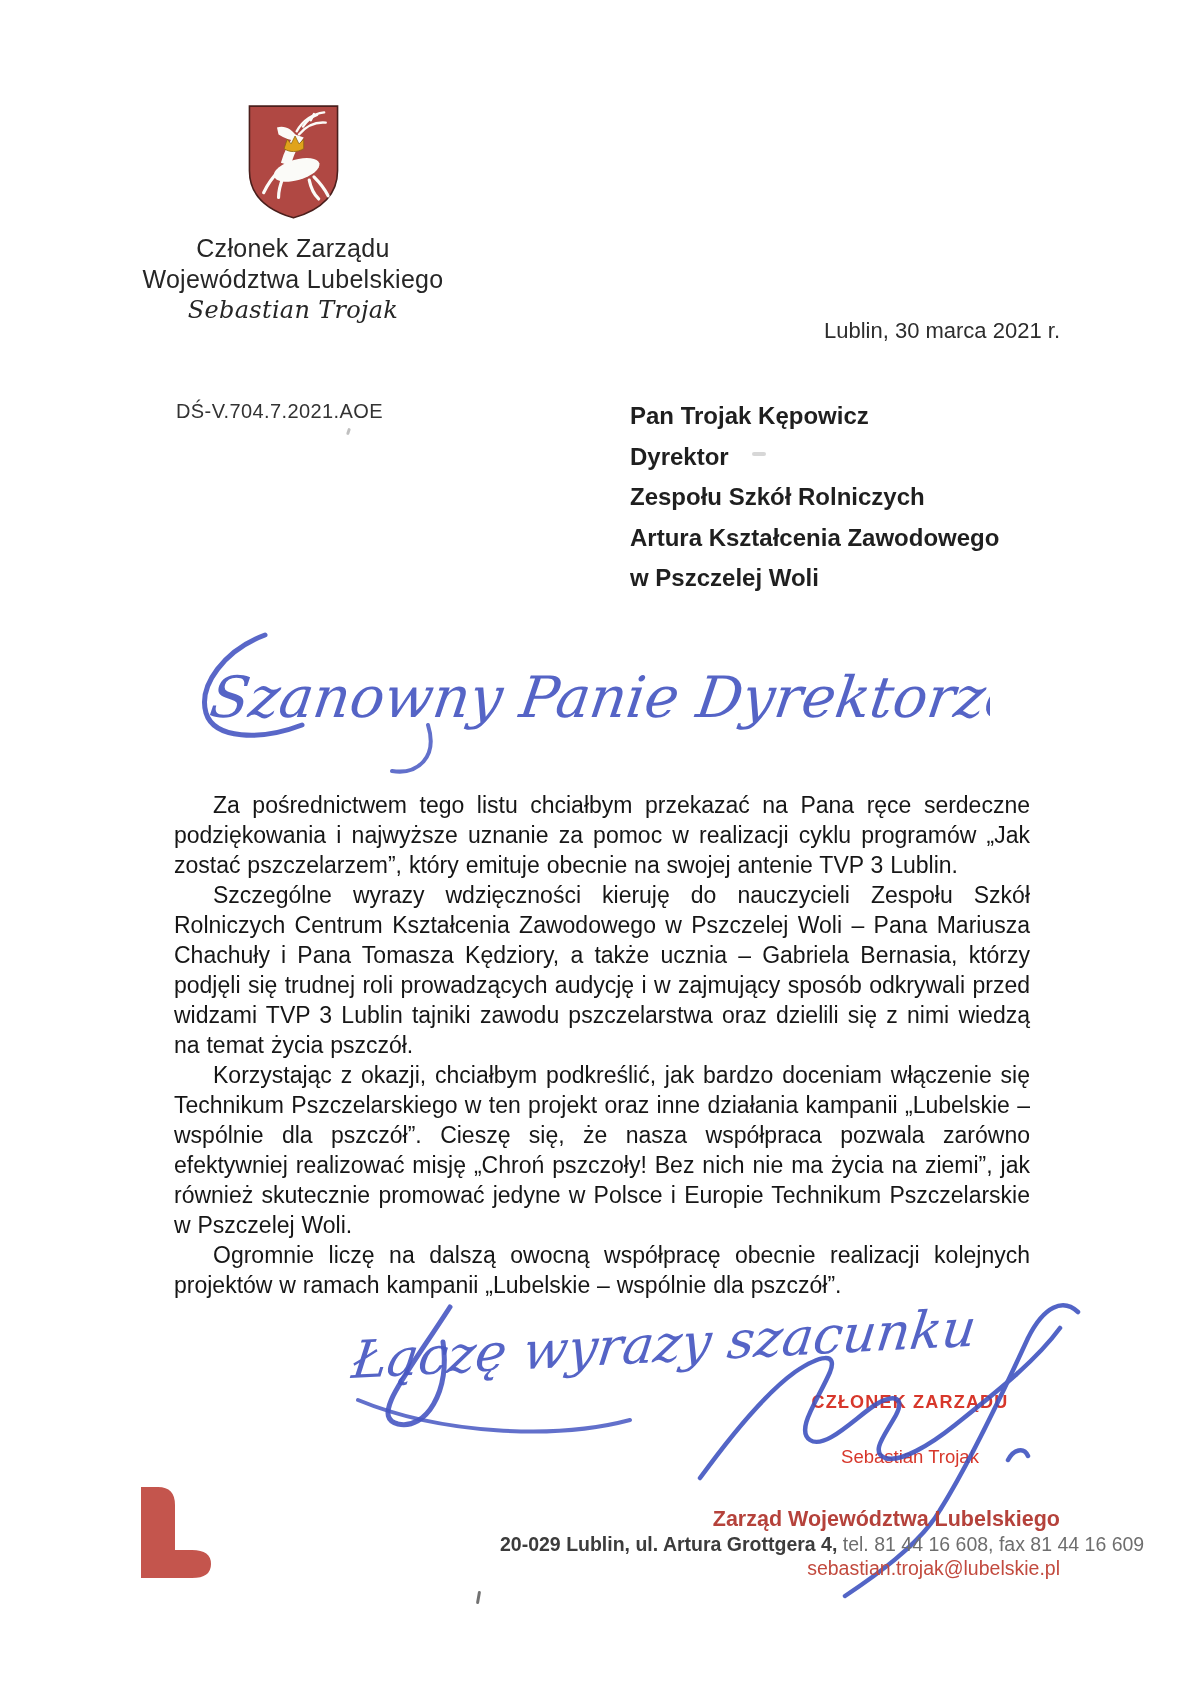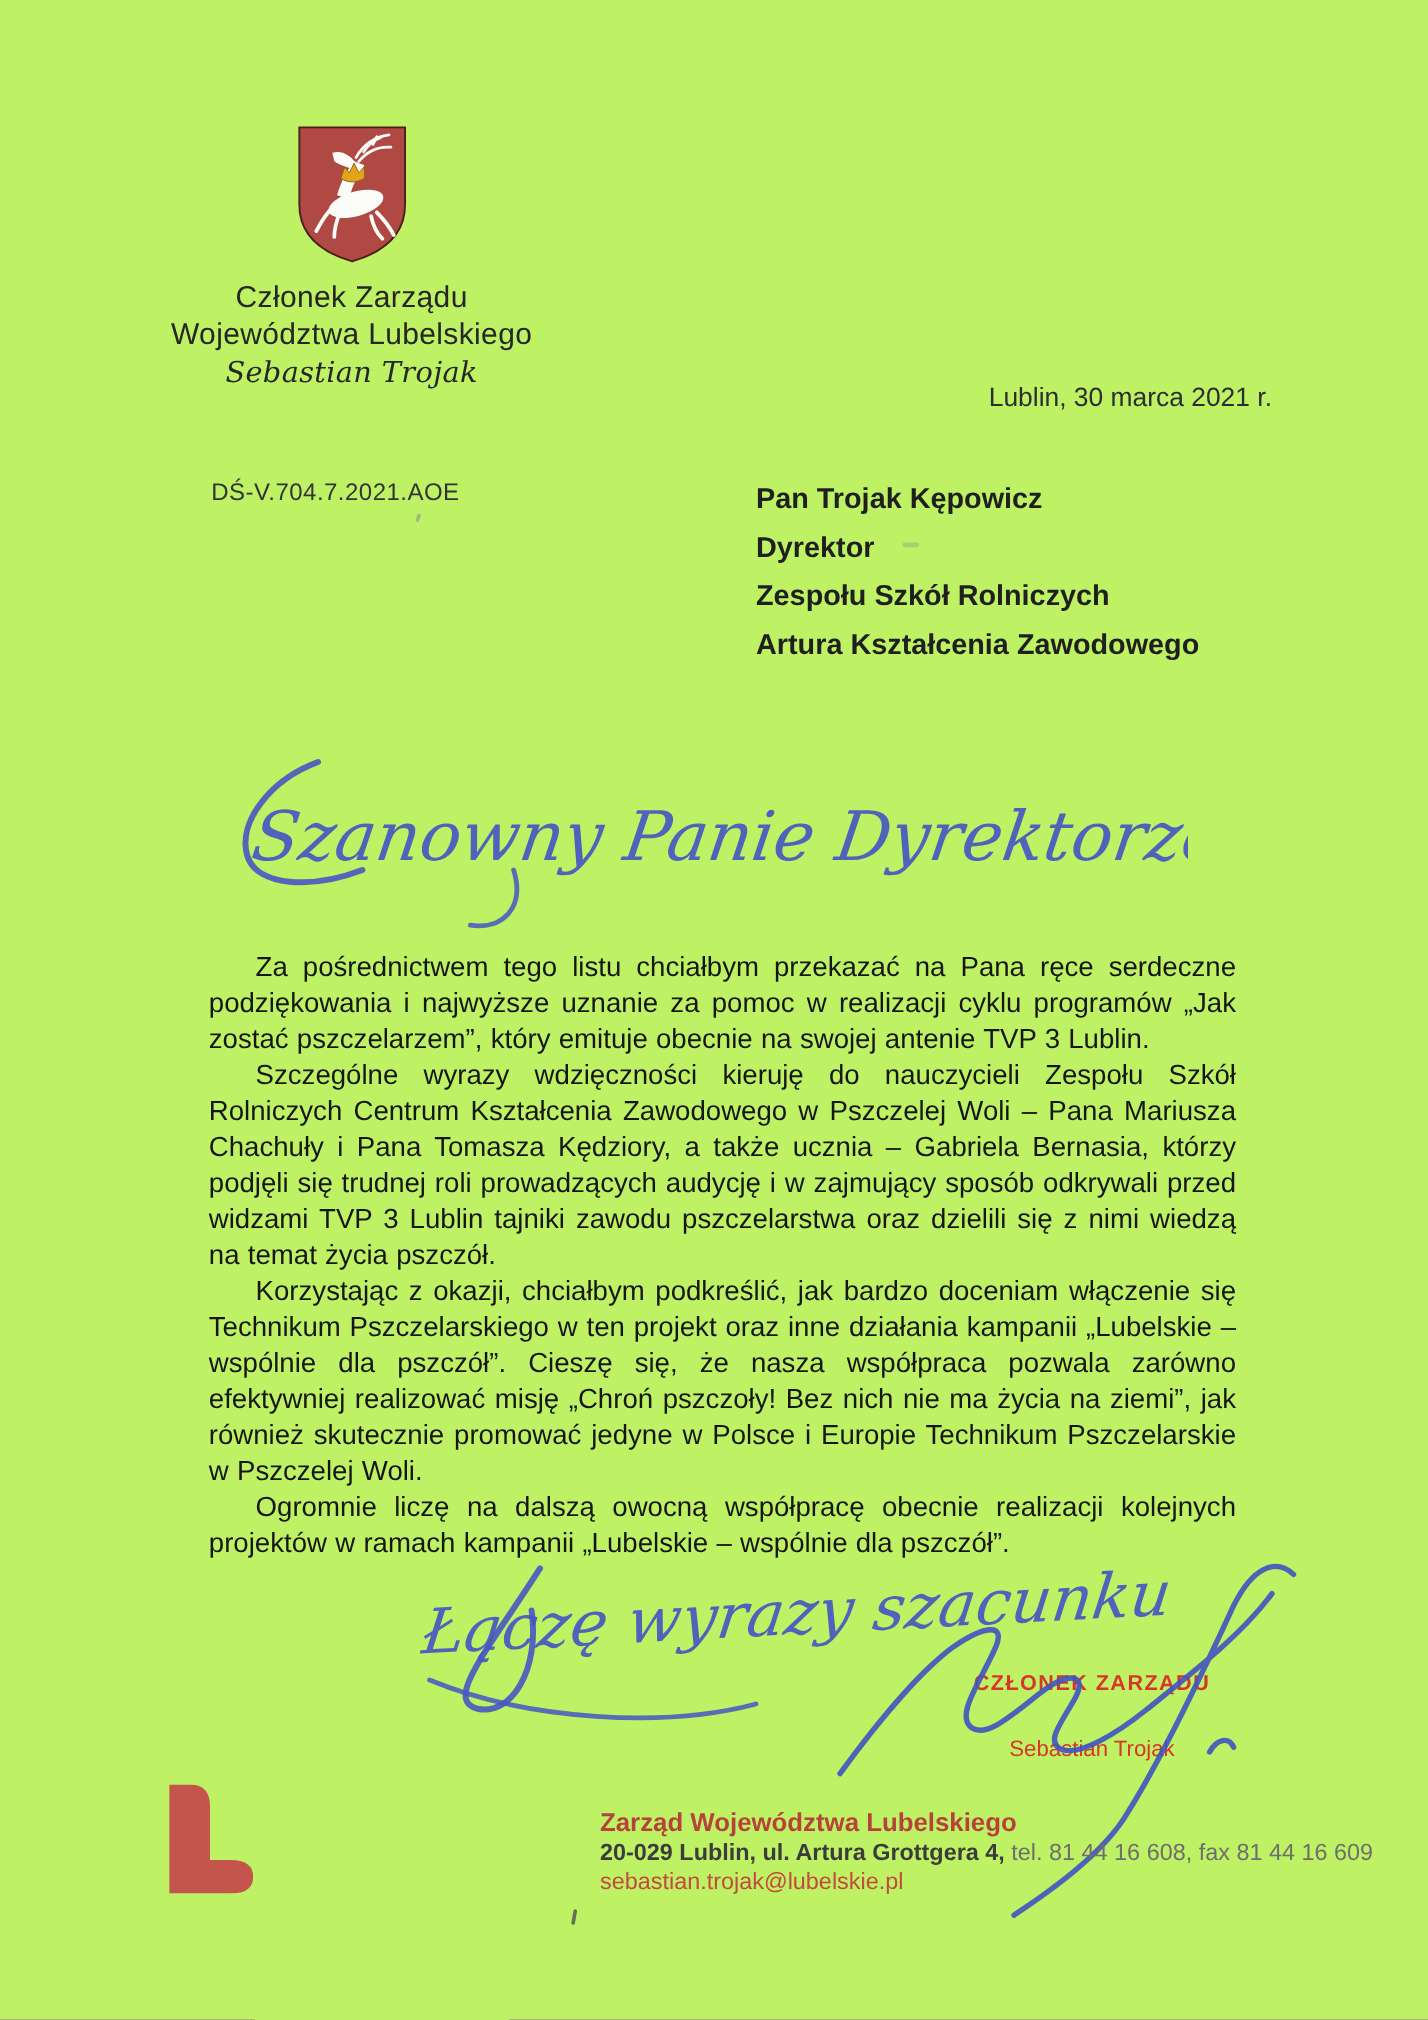--- a/index.html
+++ b/index.html
@@ -1,18 +1,18 @@
 <!DOCTYPE html>
 <html lang="pl"><head>
 <meta charset="utf-8">
 <style>
   html,body{margin:0;padding:0;background:#8a8a8a;}
   #page{
     position:relative;width:1190px;height:1683px;margin:0 auto;
-    background:#bef264;overflow:hidden;
+    background:#ffffff;overflow:hidden;
     font-family:"Liberation Sans",sans-serif;color:#1c1c1c;
   }
   
   .coa{position:absolute;left:245px;top:103px;width:97px;height:118px;}
   .office{
     position:absolute;left:133px;top:233px;width:320px;text-align:center;
     font-size:25px;line-height:31px;color:#262626;letter-spacing:.3px;
   }
   .office .name{font-family:"DejaVu Serif",serif;font-style:italic;font-size:24px;}
   .dateline{
@@ -46,21 +46,21 @@
     font-size:18px;font-weight:bold;color:#d7372b;letter-spacing:1.2px;
   }
   .stamp-name{
     position:absolute;left:790px;top:1446px;width:240px;text-align:center;
     font-size:18.5px;color:#d7372b;
   }
   .sig{position:absolute;left:650px;top:1280px;pointer-events:none;}
   
   .l-logo{position:absolute;left:141px;top:1487px;}
   .footer{
-    position:absolute;right:130px;top:1506px;width:560px;
+    position:absolute;right:130px;top:1506px;width:560px;text-align:right;
   }
   .footer .org{font-size:21.5px;font-weight:bold;color:#b5423b;line-height:26px;}
   .footer .addr{font-size:19.5px;line-height:24px;white-space:nowrap;}
   .footer .addr .strong{color:#3c3c3c;font-weight:bold;}
   .footer .addr .light{color:#6e6e6e;}
   .footer .email{font-size:19.5px;line-height:24px;color:#c24a3e;}
   
   .artifact{position:absolute;background:#8c8c8c;}
   .a1{left:347px;top:428px;width:3px;height:7px;border-radius:2px;transform:rotate(18deg);opacity:.55;}
   .a2{left:477px;top:1591px;width:3px;height:13px;border-radius:2px;background:#4f4f4f;transform:rotate(10deg);opacity:.8;}
@@ -100,20 +100,21 @@
 
   <div class="dateline">Lublin, 30 marca 2021 r.</div>
 
   <div class="ref">DŚ-V.704.7.2021.AOE</div>
 
   <div class="recipient">
     <div>Pan Trojak Kępowicz</div>
     <div>Dyrektor</div>
     <div>Zespołu Szkół Rolniczych</div>
     <div>Artura Kształcenia Zawodowego</div>
+    <div>w Pszczelej Woli</div>
   </div>
 
   <svg class="hand" style="left:170px;top:575px;" width="820" height="235" viewBox="0 0 820 235">
     <path d="M95,60 C55,75 28,110 36,138 C44,164 90,166 132,150" fill="none" stroke="#4757c2" stroke-width="5" stroke-linecap="round" opacity=".9"></path>
     <text x="58" y="142" font-size="57" transform="skewX(-8)">Szanowny Panie Dyrektorze,</text>
     <path d="M258,150 C268,182 248,200 222,196" fill="none" stroke="#4757c2" stroke-width="4" stroke-linecap="round" opacity=".85"></path>
   </svg>
 
   <div class="body-text">
     <p>Za pośrednictwem tego listu chciałbym przekazać na Pana ręce serdeczne podziękowania i najwyższe uznanie za pomoc w realizacji cyklu programów „Jak zostać pszczelarzem”, który emituje obecnie na swojej antenie TVP 3 Lublin.</p>

